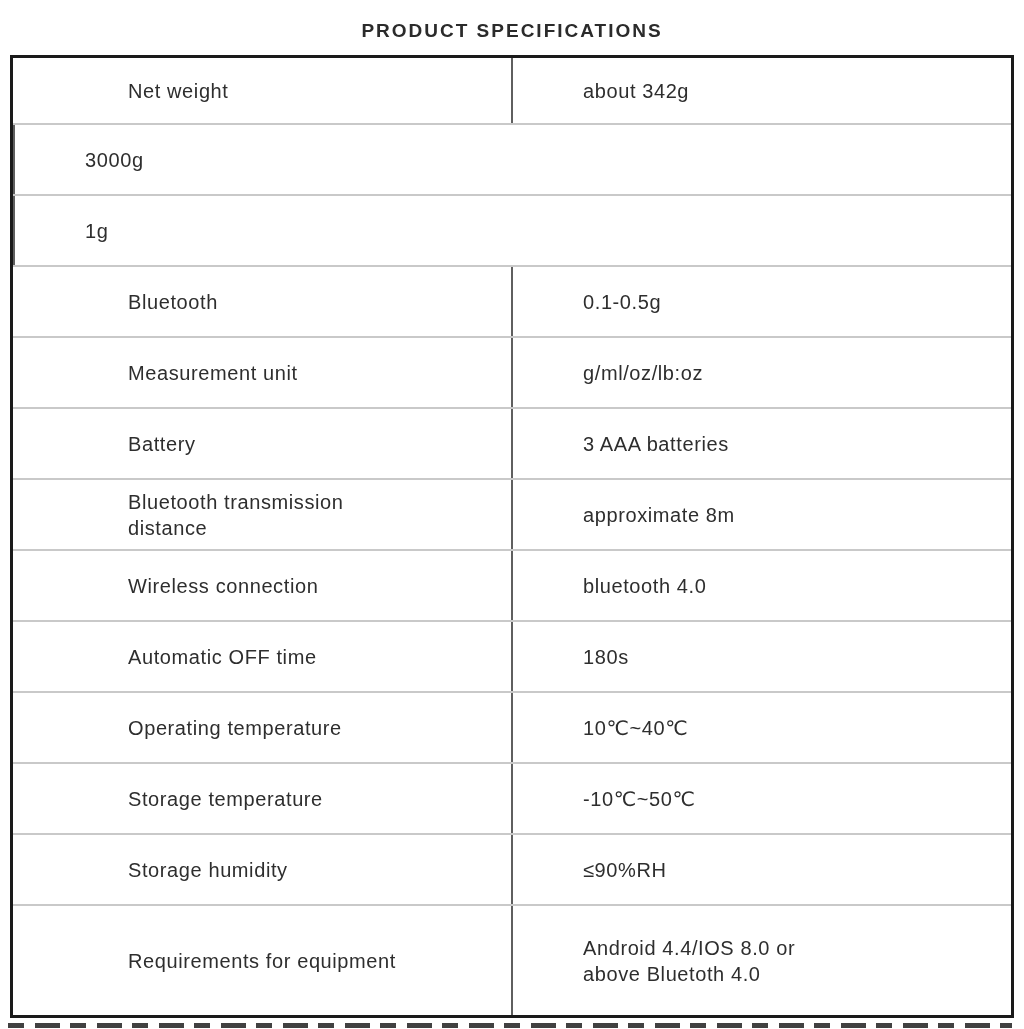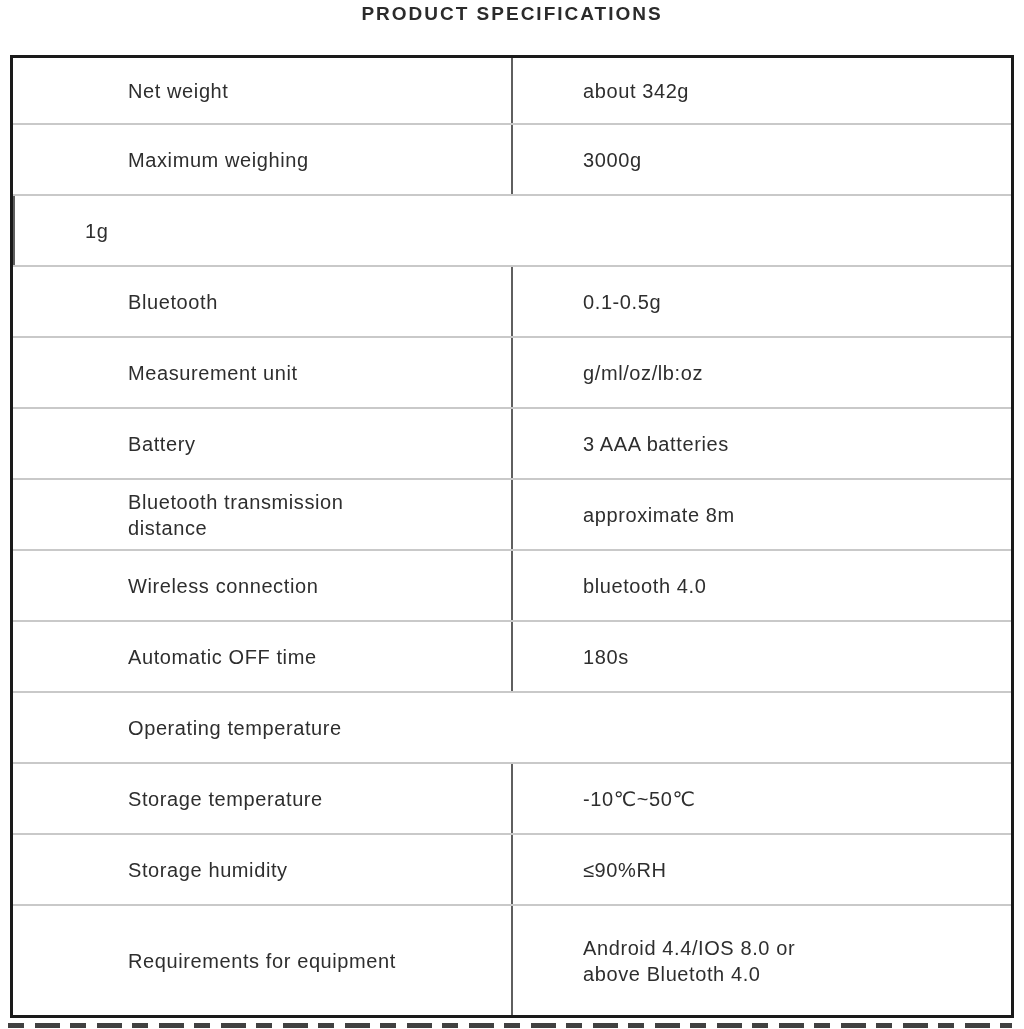--- a/index.html
+++ b/index.html
@@ -7,21 +7,21 @@
     --border-outer:#1a1a1a;
     --divider-row:#c9c9c9;
     --divider-col:#5f5f5f;
     --bg:#ffffff;
   }
   *{margin:0;padding:0;box-sizing:border-box;}
   html,body{width:1024px;height:1029px;background:var(--bg);overflow:hidden;
     font-family:"Liberation Sans","DejaVu Sans",sans-serif;color:var(--text-color);}
   .page{position:relative;width:1024px;height:1029px;background:var(--bg);}
   .title{
-    position:absolute;top:3px;left:0;width:100%;
+    position:absolute;top:20px;left:0;width:100%;
     text-align:center;font-size:19px;font-weight:600;
     letter-spacing:2px;color:#2b2b2b;
   }
   .spec-table{
     position:absolute;left:10px;top:55px;width:1004px;height:963px;
     border:3px solid var(--border-outer);
     display:flex;flex-direction:column;background:var(--bg);
   }
   .row{
     display:flex;flex:0 0 auto;height:71px;
@@ -59,21 +59,20 @@
 <div class="page">
   <div class="title">PRODUCT SPECIFICATIONS</div>
 
   <div class="spec-table">
   <div class="row">
     <div class="cell label">Net weight</div>
     <div class="cell value">about 342g</div>
   </div>
 
   <div class="row">
-    <div class="cell label">Maximum weighing</div>
     <div class="cell value">3000g</div>
   </div>
 
   <div class="row">
     <div class="cell value">1g</div>
   </div>
 
   <div class="row">
     <div class="cell label">Bluetooth</div>
     <div class="cell value">0.1-0.5g</div>
@@ -100,20 +99,21 @@
     <div class="cell value">bluetooth 4.0</div>
   </div>
 
   <div class="row">
     <div class="cell label">Automatic OFF time</div>
     <div class="cell value">180s</div>
   </div>
 
   <div class="row">
     <div class="cell label">Operating temperature</div>
+    <div class="cell value">10℃~40℃</div>
   </div>
 
   <div class="row">
     <div class="cell label">Storage temperature</div>
     <div class="cell value">-10℃~50℃</div>
   </div>
 
   <div class="row">
     <div class="cell label">Storage humidity</div>
     <div class="cell value">≤90%RH</div>

